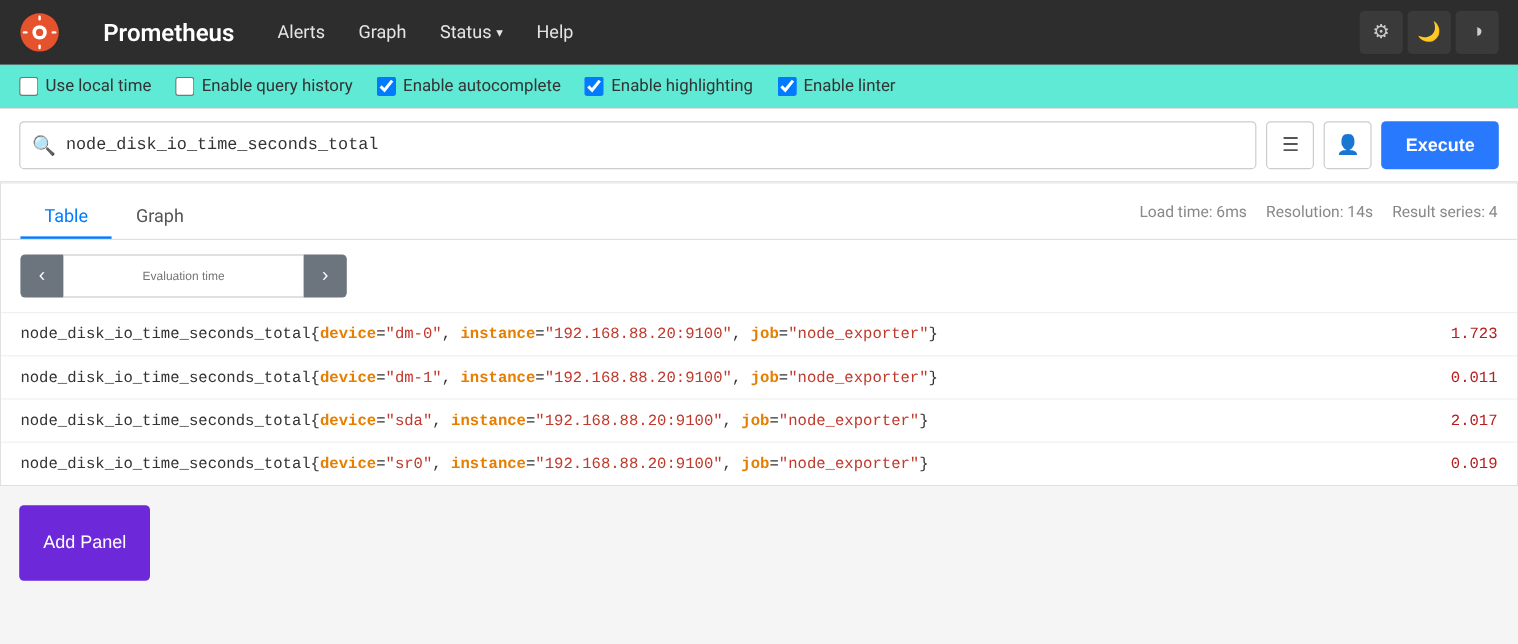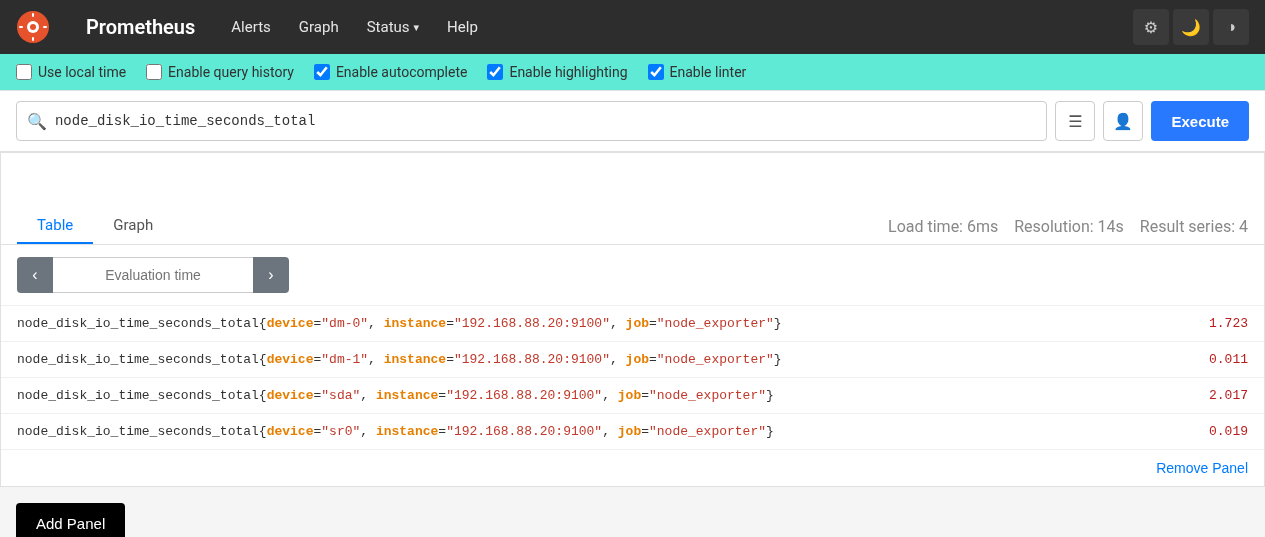--- a/index.html
+++ b/index.html
@@ -143,44 +143,43 @@
       padding: 0 20px;
       height: 40px;
       font-size: 15px;
       font-weight: 600;
       cursor: pointer;
     }
 
     
     .tabs-bar {
       display: flex;
-      align-items: flex-end;
+      align-items: center;
       justify-content: space-between;
       padding: 10px 16px 0 16px;
       border-bottom: 1px solid #e0e0e0;
       background: #fff;
-      margin-top: 45px;
     }
     .tabs {
       display: flex;
       gap: 0;
     }
     .tab {
       padding: 8px 20px;
       cursor: pointer;
       font-size: 15px;
       color: #555;
       border-bottom: 2px solid transparent;
     }
     .tab.active {
       color: #007bff;
       border-bottom: 2px solid #007bff;
     }
     .tab-meta {
-      font-size: 16px;
+      font-size: 13px;
       color: #888;
       display: flex;
       gap: 16px;
       padding-bottom: 8px;
       align-items: center;
     }
 
     
     .eval-time-row {
       padding: 12px 16px;
@@ -201,21 +200,21 @@
       display: flex;
       align-items: center;
       justify-content: center;
     }
     .eval-time-input {
       border: 1px solid #ccc;
       border-left: none;
       border-right: none;
       height: 36px;
       padding: 0 12px;
-      font-size: 14px;
+      font-size: 10px;
       color: #888;
       background: #fff;
       width: 200px;
       text-align: center;
       outline: none;
     }
 
     
     .results-table {
       width: 100%;
@@ -264,25 +263,25 @@
       font-size: 14px;
       text-decoration: none;
     }
 
     
     .add-panel-section {
       padding: 16px;
       background: #f5f5f5;
     }
     .add-panel-btn {
-      background: #000000;
+      background: #6d28d9;
       color: #fff;
       border: none;
       border-radius: 4px;
-      padding: 12px 20px;
+      padding: 23px 20px;
       font-size: 15px;
       cursor: pointer;
     }
 
     .panel-container {
       background: #fff;
       border: 1px solid #e0e0e0;
       margin: 0 0 0 0;
     }
   </style>
@@ -397,21 +396,18 @@
 
       <tr>
         <td class="metric-name">
           <span>node_disk_io_time_seconds_total</span><span>{</span><span class="metric-val-key">device</span><span>=</span><span class="metric-val-val">"sr0"</span><span>, </span><span class="metric-val-key">instance</span><span>=</span><span class="metric-val-val">"192.168.88.20:9100"</span><span>, </span><span class="metric-val-key">job</span><span>=</span><span class="metric-val-val">"node_exporter"</span><span>}</span>
         </td>
         <td class="metric-value">0.019</td>
       </tr>
     </tbody>
   </table>
 
-  <div class="panel-actions">
-    <button class="remove-panel-btn">Remove Panel</button>
-  </div>
 
 </div>
 
 <div class="add-panel-section">
   <button class="add-panel-btn">Add Panel</button>
 </div>
 
 </body></html>

